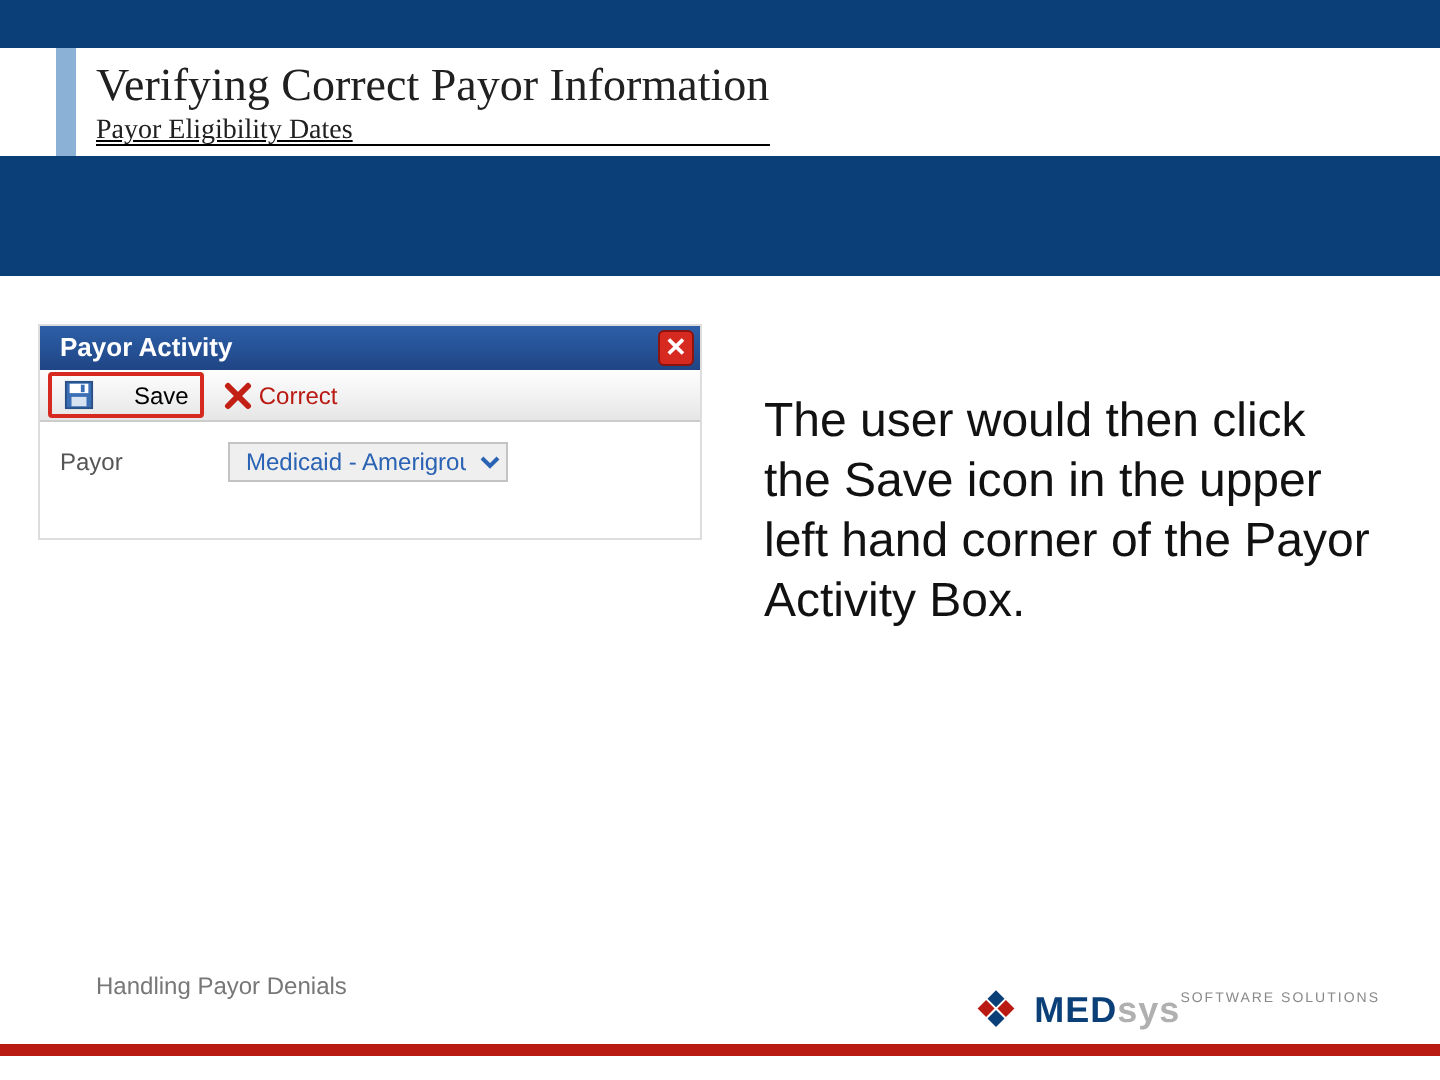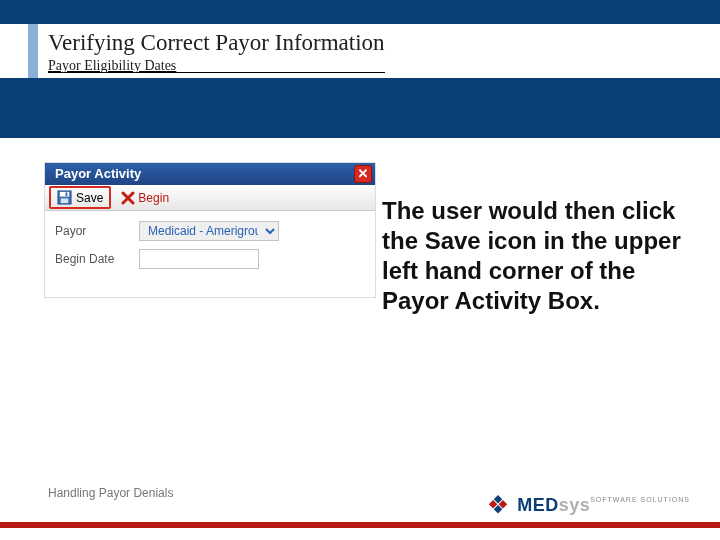--- a/index.html
+++ b/index.html
@@ -9,37 +9,37 @@
   .header-strip { position: absolute; left: 0; right: 0; top: 0; height: 24px; background: #0a3f78; }
 
   .title-block { position: absolute; left: 48px; top: 30px; }
   .title-main { font-family: 'Times New Roman', Times, serif; font-size: 23px; color: #202020; border-bottom: 1px solid #000; padding-bottom: 16px; display:inline-block; }
   .subtitle-bar { position: absolute; left: 0; right: 0; top: 56px; text-decoration: underline; }
   .subtitle-text { font-family: 'Times New Roman', Times, serif; font-size: 14px; color: #202020; margin-left: 48px; display:block; padding-top:2px;}
   .blue-band { position: absolute; left: 0; right: 0; top: 78px; height: 60px; background: #0a3f78; }
   .blue-accent2 { position: absolute; left: 28px; top: 24px; width: 10px; height: 114px; background: #7fa9d2; opacity:0.9;}
 
   
-  .app-shot { position: absolute; left: 44px; top: 162px; width: 332px; border:1px solid #ddd; background:#fff;}
+  .app-shot { position: absolute; left: 19px; top: 162px; width: 332px; border:1px solid #ddd; background:#fff;}
   .app-shot .win-header { background: linear-gradient(#2d5fa8,#1f4585); color:#fff; font-size:13px; font-weight:bold; height:22px; line-height:22px; padding-left:10px; position:relative; }
   .close-btn { position:absolute; right:3px; top:2px; width:18px; height:18px; background:#d62920; border-radius:3px; display:flex; align-items:center; justify-content:center; color:#fff; font-weight:bold; font-size:13px; border:1px solid #8c140e;}
   .toolbar { height:26px; background:linear-gradient(#fefefe,#e6e6e6); border-bottom:1px solid #ccc; display:flex; align-items:center; padding-left:4px; font-size:12px; }
-  .save-btn { display:flex; align-items:center; gap:4px; padding:2px 6px; border:2px solid #d62920; border-radius:2px; margin-right:6px;}
+  .save-btn { display:flex; align-items:center; gap:20px; padding:2px 6px; border:2px solid #d62920; border-radius:2px; margin-right:6px;}
   .save-icon svg{ display:block;}
   .delete-btn { display:flex; align-items:center; gap:3px; color:#b91a12; padding:2px 4px;}
   .delete-icon { width:14px; height:14px; }
   .form-area { padding:10px 10px 20px 10px; font-size:12px;}
   .form-row { display:flex; align-items:center; margin-bottom:8px;}
   .form-row label { width:78px; text-align:left; color:#555; font-size:12px; margin-right:6px;}
   .form-row select, .form-row input { height:20px; border:1px solid #c3c3c3; font-size:12px; padding:0 4px;}
   .form-row select { width:140px; color:#2a62b4;}
   .form-row input { width:120px; background:#fff;}
 
   
-  .instruction { position: absolute; left: 382px; top: 196px; width: 310px; font-size: 24px; color:#111; line-height:1.25;font-weight:bold; }
+  .instruction { position: absolute; left: 382px; top: 196px; width: 310px; font-size: 24px; color:#111; line-height:1.25; }
 
   
   .footer-text { position:absolute; left:48px; bottom:40px; font-size:12px; color:#777; }
   .footer-bar { position:absolute; left:0; right:0; bottom:12px; height:6px; background:#b91a12; }
 
   .logo { position:absolute; right:30px; bottom:22px; display:flex; align-items:center; gap:6px;}
   .logo-diamond { width:26px; height:26px; display:block;}
   .logo-text { display:flex; line-height:1;}
   .logo-brand { font-size:18px; font-weight:bold; letter-spacing:0.5px; color:#0a3f78;}
   .logo-brand .light{ color:#b0b0b0; font-weight:bold;}
@@ -78,33 +78,29 @@
       </span>
       <span>Save</span>
     </div>
     <div class="delete-btn">
       <span class="delete-icon">
         <svg width="14" height="14" viewBox="0 0 14 14">
             <line x1="2" y1="2" x2="12" y2="12" stroke="#c22015" stroke-width="3" stroke-linecap="round"></line>
             <line x1="12" y1="2" x2="2" y2="12" stroke="#c22015" stroke-width="3" stroke-linecap="round"></line>
           </svg>
       </span>
-      <span>Begin</span>
+      <span>Correct</span>
     </div>
   </div>
   <div class="form-area">
     <div class="form-row">
       <label>Payor</label>
       <select>
         <option>Medicaid - Amerigroup</option>
       </select>
-    </div>
-    <div class="form-row">
-      <label>Begin Date</label>
-      <input type="text" value="" style="">
     </div>
   </div>
 </div>
 
 <div class="instruction">The user would then click the Save icon in the upper left hand corner of the Payor Activity Box.</div>
 
 <div class="footer-text">Handling Payor Denials</div>
 <div class="footer-bar"></div>
 
 <div class="logo">

